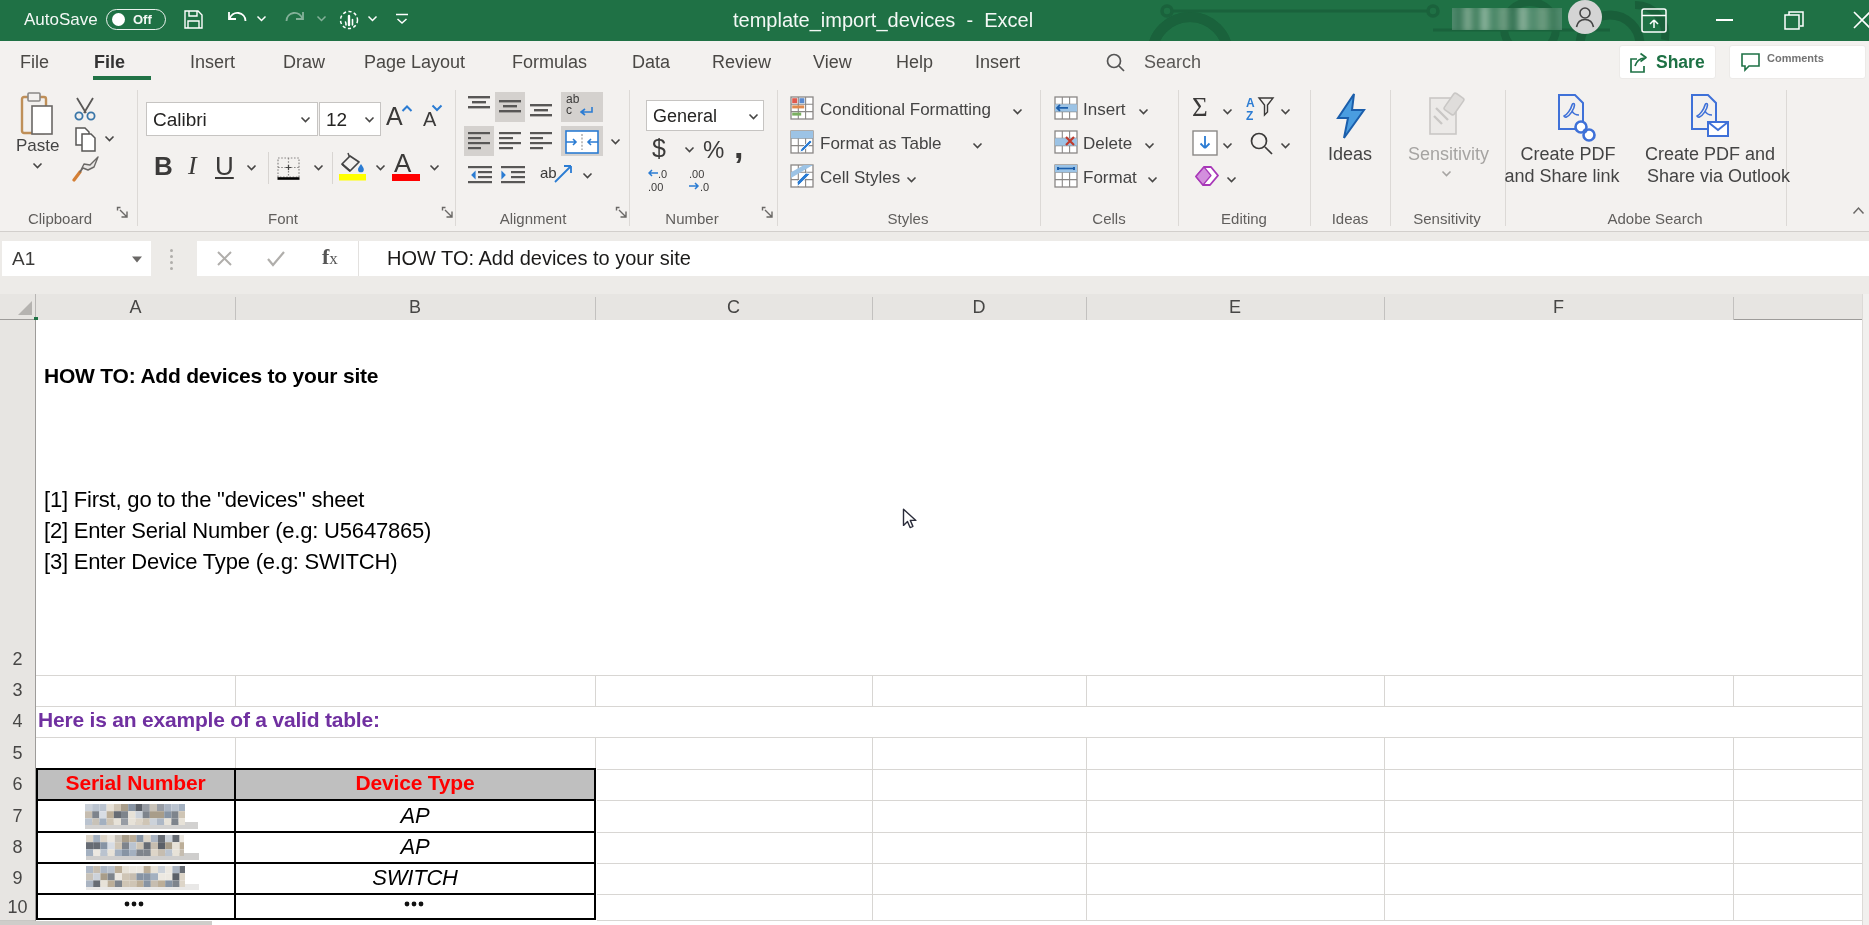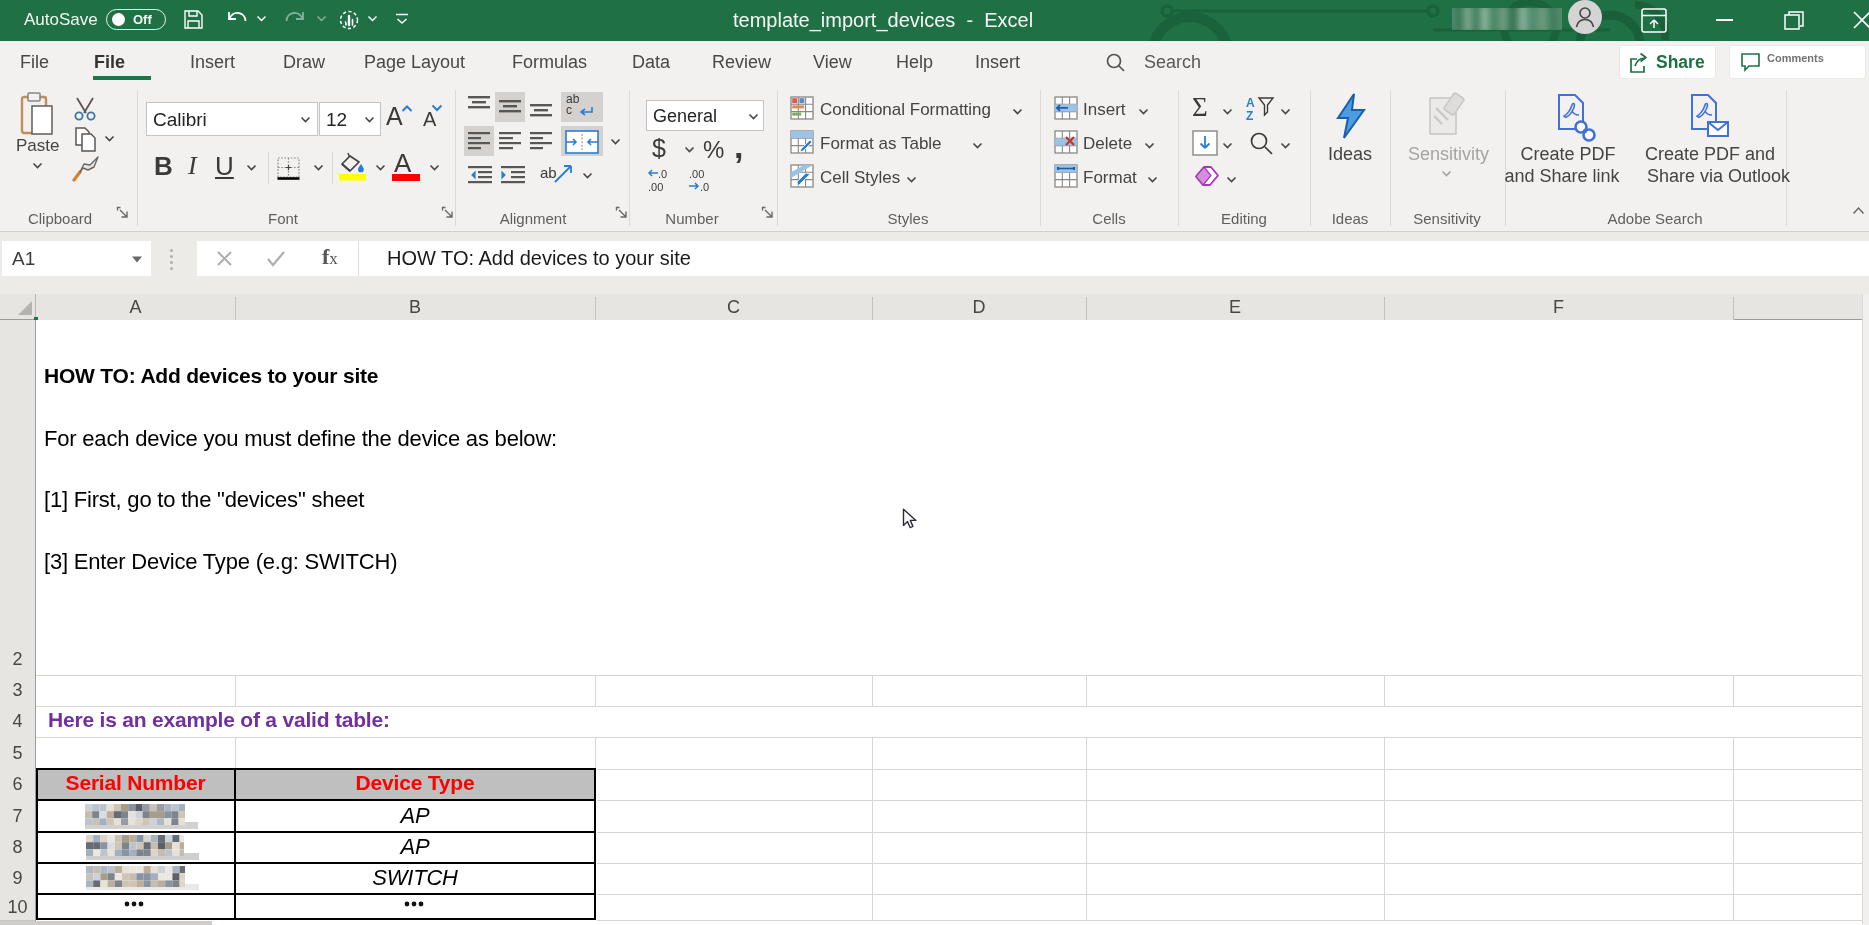--- a/index.html
+++ b/index.html
@@ -559,24 +559,24 @@
 <div class="gl" style="left:1384px;top:443px;width:1px;height:32px"></div>
 <div class="gl" style="left:1733px;top:381px;width:1px;height:31px"></div>
 <div class="gl" style="left:1733px;top:443px;width:1px;height:32px"></div>
 <div class="gl" style="left:872px;top:475px;width:1px;height:151px"></div>
 <div class="gl" style="left:1086px;top:475px;width:1px;height:151px"></div>
 <div class="gl" style="left:1384px;top:475px;width:1px;height:151px"></div>
 <div class="gl" style="left:1733px;top:475px;width:1px;height:151px"></div>
 <div class="abs" style="left:1862px;top:0;width:7px;height:631px;background:#f1f0ee;border-left:1px solid #dcdad7"></div>
 <div class="abs" style="left:0;top:627px;width:212px;height:4px;background:#cfcdca"></div>
 <div class="celltxt" style="left:44px;top:70px;font-weight:bold;font-size:21px;letter-spacing:-0.2px">HOW TO: Add devices to your site</div>
-<div class="celltxt" style="left:44px;top:132px">For each device you must define the device as below:</div>
 <div class="celltxt" style="left:44px;top:193px">[1] First, go to the "devices" sheet</div>
+<div class="celltxt" style="left:44px;top:224px">[2] Enter Serial Number (e.g: U5647865)</div>
 <div class="celltxt" style="left:44px;top:255px">[3] Enter Device Type (e.g: SWITCH)</div>
-<div class="celltxt" style="left:48px;top:414px;font-weight:bold;color:#7030a0;font-size:21px">Here is an example of a valid table:</div>
+<div class="celltxt" style="left:38px;top:414px;font-weight:bold;color:#7030a0;font-size:21px">Here is an example of a valid table:</div>
 <div class="abs" style="left:37px;top:476px;width:558px;height:30px;background:#bfbfbf"></div>
 <div class="blk" style="left:36px;top:474px;width:560px;height:2px"></div>
 <div class="blk" style="left:36px;top:624px;width:560px;height:2px"></div>
 <div class="blk" style="left:36px;top:474px;width:2px;height:152px"></div>
 <div class="blk" style="left:594px;top:474px;width:2px;height:152px"></div>
 <div class="blk" style="left:234px;top:474px;width:2px;height:152px"></div>
 <div class="blk" style="left:36px;top:505px;width:560px;height:1.5px"></div>
 <div class="blk" style="left:36px;top:537px;width:560px;height:1.5px"></div>
 <div class="blk" style="left:36px;top:568px;width:560px;height:1.5px"></div>
 <div class="blk" style="left:36px;top:599px;width:560px;height:1.5px"></div>

